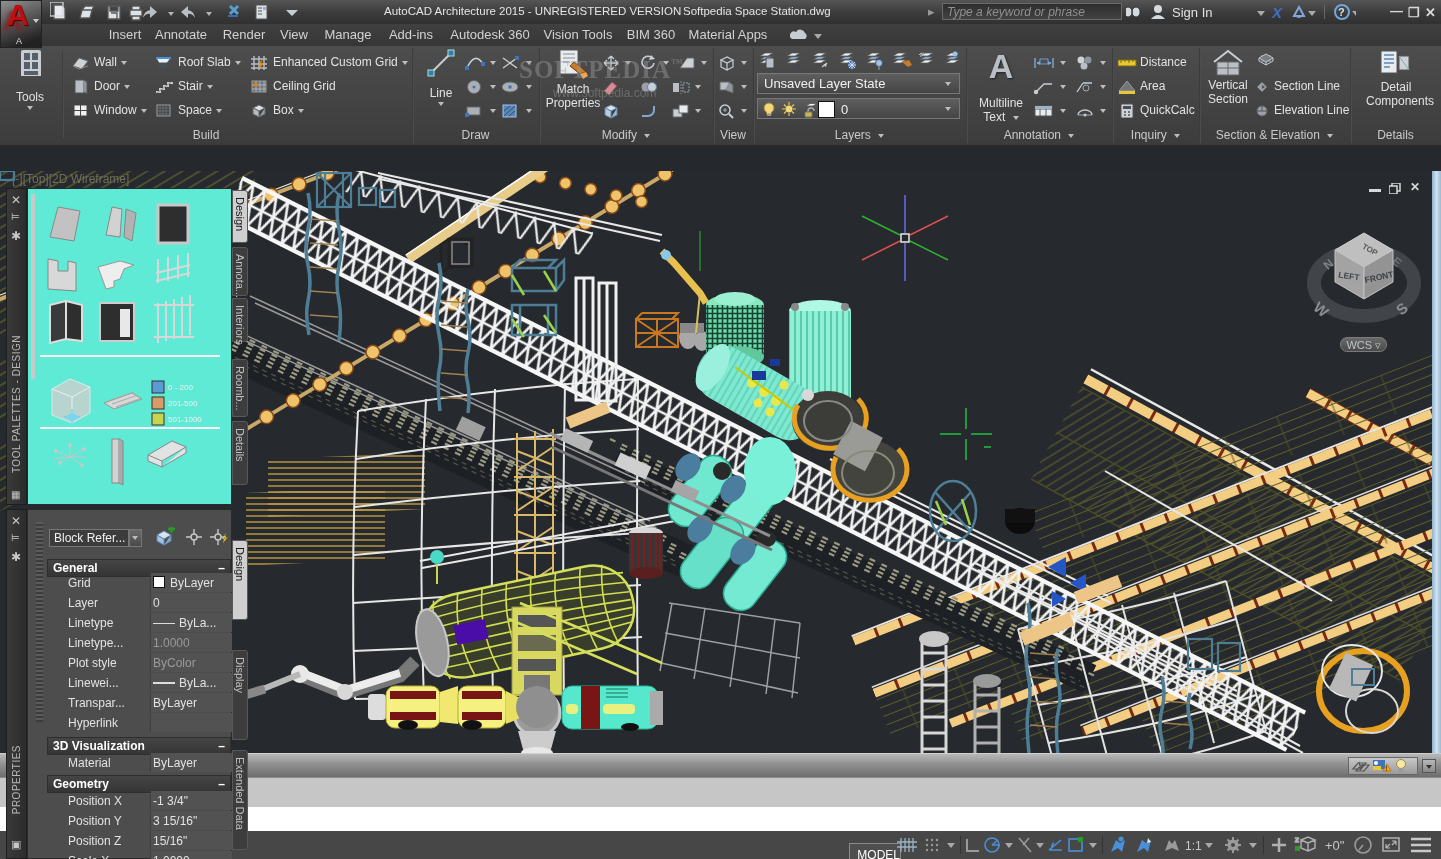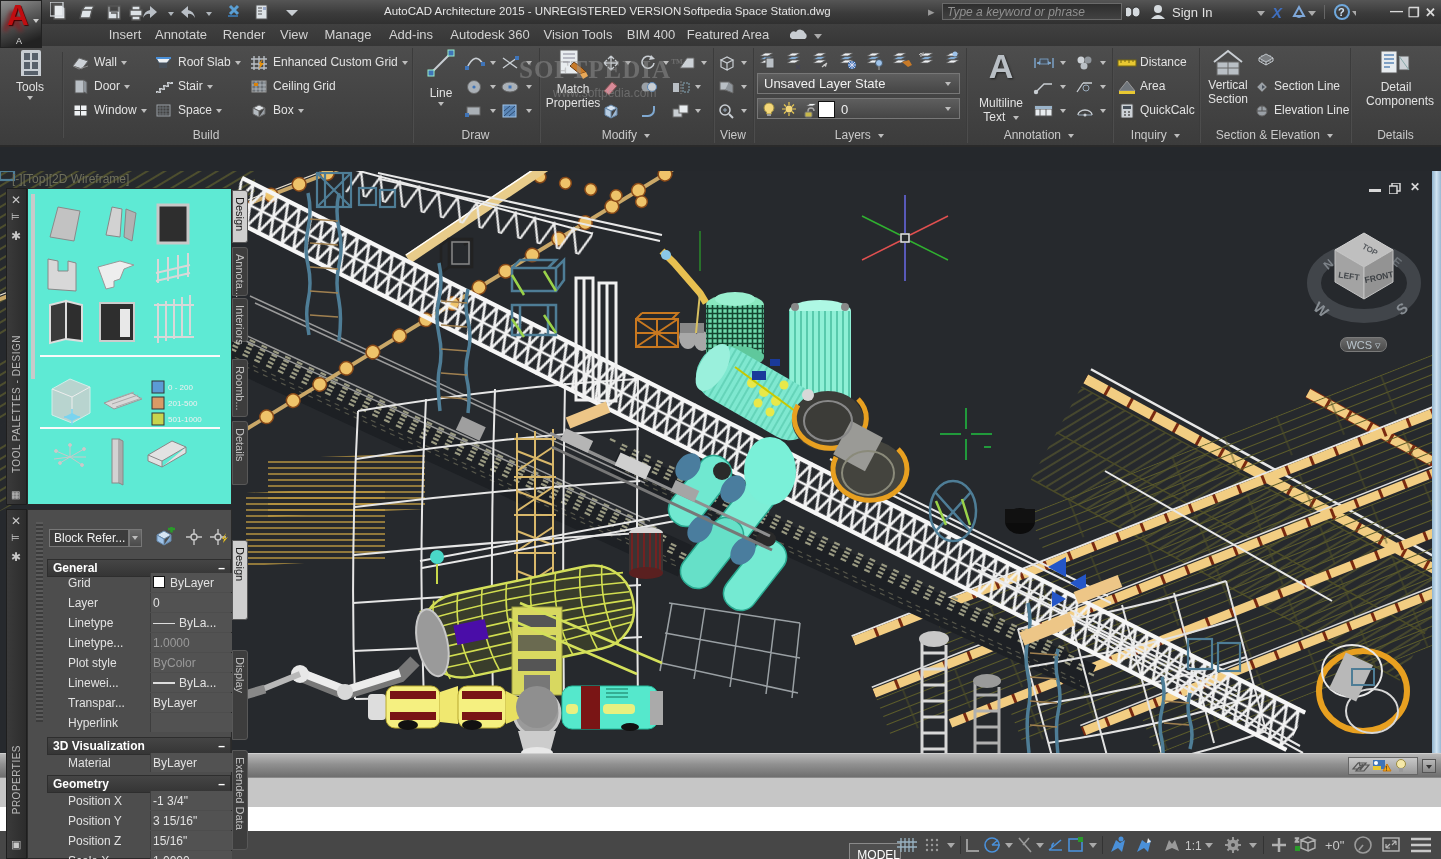--- a/index.html
+++ b/index.html
@@ -123,22 +123,22 @@
 <div id="menutabs">
  <div class="mtab act" style="left:52px;width:50px">Home</div>
  <div class="mtab" style="left:105px;width:40px">Insert</div>
  <div class="mtab" style="left:150px;width:62px">Annotate</div>
  <div class="mtab" style="left:218px;width:52px">Render</div>
  <div class="mtab" style="left:274px;width:40px">View</div>
  <div class="mtab" style="left:319px;width:58px">Manage</div>
  <div class="mtab" style="left:382px;width:58px">Add-ins</div>
  <div class="mtab" style="left:446px;width:88px">Autodesk 360</div>
  <div class="mtab" style="left:538px;width:80px">Vision Tools</div>
- <div class="mtab" style="left:622px;width:58px">BIM 400</div>
- <div class="mtab" style="left:683px;width:90px">Featured Area</div>
+ <div class="mtab" style="left:622px;width:58px">BIM 360</div>
+ <div class="mtab" style="left:683px;width:90px">Material Apps</div>
  <svg class="abs" style="left:790px;top:5px" width="40" height="14">
         <path d="M2,10 a4,4 0 0 1 4,-7 a5,5 0 0 1 9,1 a3.5,3.5 0 0 1 0,6 z" fill="#c8cdd2"></path>
         <path d="M24,5 l4,5 4,-5 z" fill="#aaa"></path>
       </svg>
 </div>
 <div id="ribbon">
  <div class="rsep" style="left:412px"></div>
       <div class="rsep" style="left:539px"></div>
  <div class="rsep" style="left:713px"></div>
       <div class="rsep" style="left:753px"></div>
@@ -152,21 +152,21 @@
   <div class="rsep" style="left:62px;top:6px;height:86px"></div>
   <div class="bigbtn" style="left:8px;width:44px">
    <svg class="si" width="24" height="28">
             <rect x="3" y="2" width="20" height="28" rx="2" fill="#c9ced3"></rect>
             <rect x="6" y="5" width="6" height="7" fill="#57606a"></rect>
             <rect x="14" y="5" width="6" height="7" fill="#57606a"></rect>
             <rect x="6" y="14" width="6" height="7" fill="#57606a"></rect>
             <rect x="14" y="14" width="6" height="7" fill="#57606a"></rect>
             <rect x="6" y="23" width="14" height="4" fill="#57606a"></rect>
           </svg>
-   <div style="margin-top:4px">Tools</div><div class="car" style="margin:2px auto 0;display:block;width:0"></div>
+   <div style="margin-top:14px">Tools</div><div class="car" style="margin:2px auto 0;display:block;width:0"></div>
   </div>
   <div class="rrow" style="left:72px;top:4px"><svg class="si ic" width="17" height="15">
             <path d="M1,11 l6,-8 9,3 -6,8 z" fill="#cdd2d7" stroke="#666"></path>
             <path d="M1,11 l6,3 9,-3" fill="none" stroke="#888"></path>
           </svg>Wall<span class="car"></span></div>
   <div class="rrow" style="left:72px;top:28px"><svg class="si ic" width="17" height="15">
             <rect x="3" y="1" width="9" height="13" fill="#b9bfc5" stroke="#555"></rect>
             <path d="M12,1 l3,2 v12 l-3,-2" fill="#8f959b" stroke="#555"></path>
           </svg>Door<span class="car"></span></div>
   <div class="rrow" style="left:72px;top:52px"><svg class="si ic" width="17" height="15">

